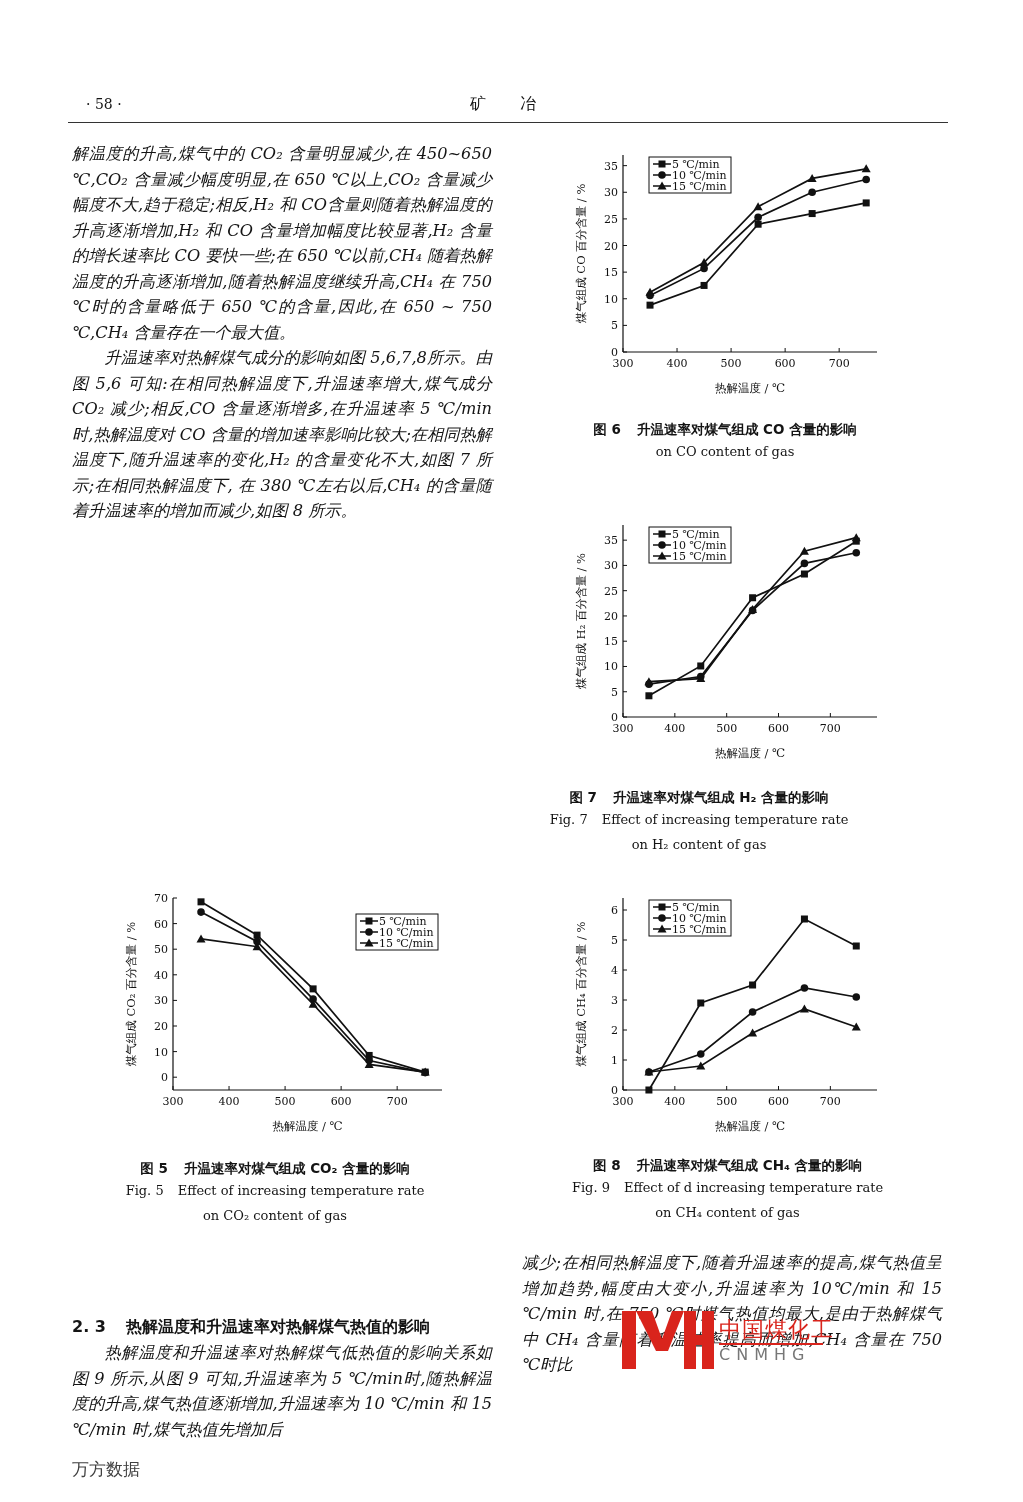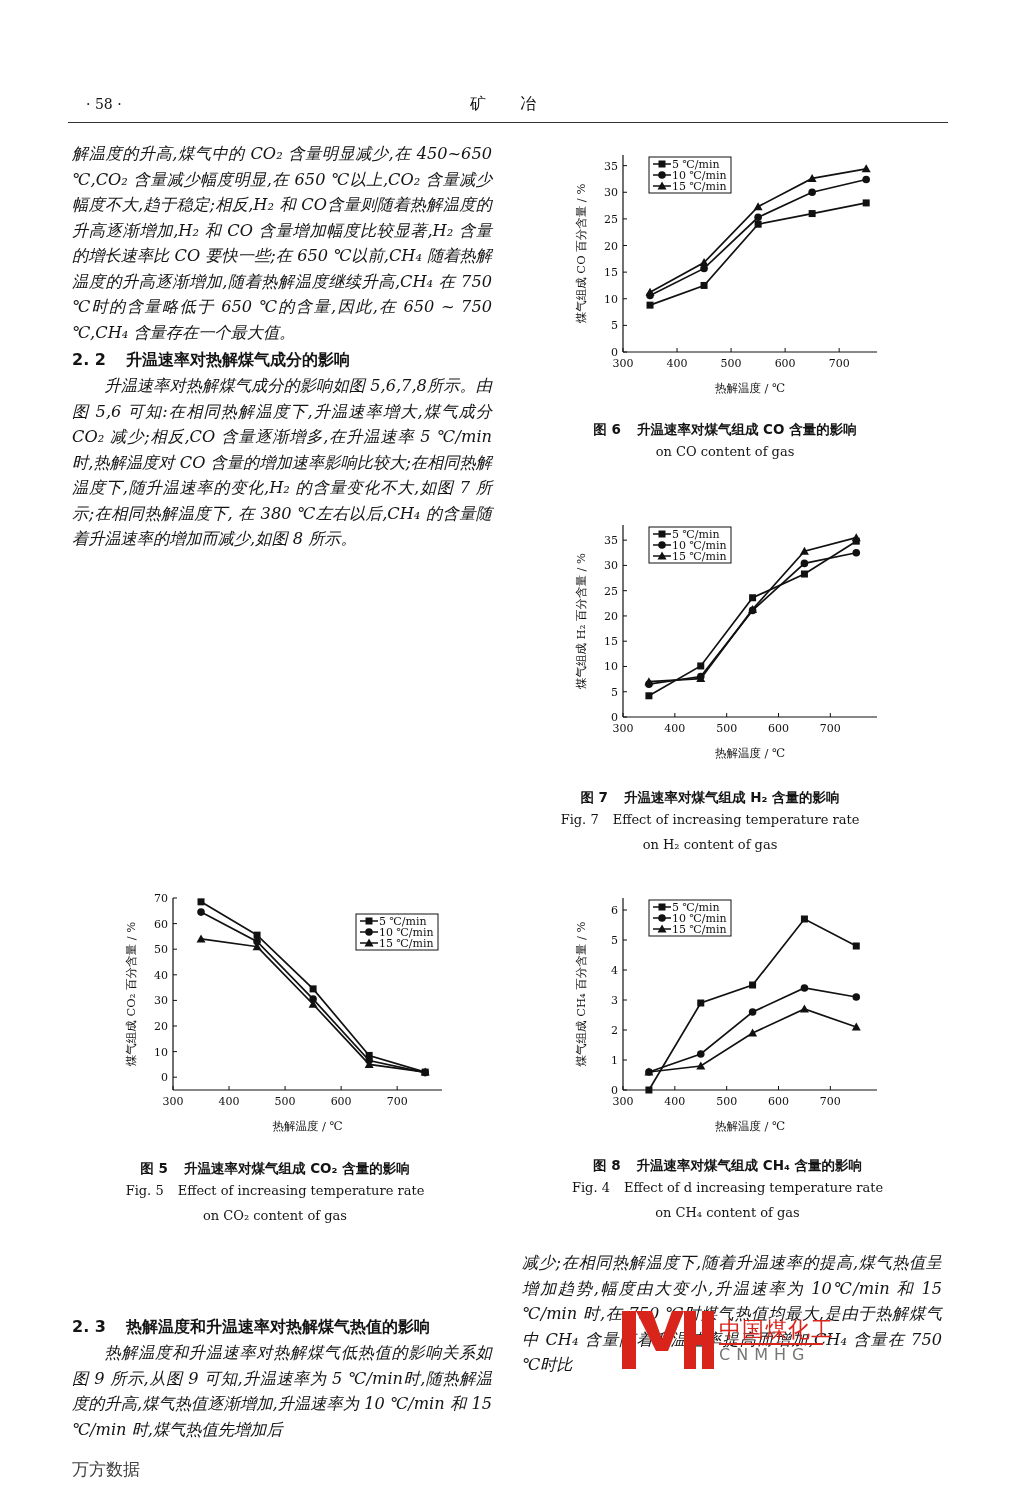--- a/index.html
+++ b/index.html
@@ -32,23 +32,20 @@
 <body>
 
 <div class="abs page-num">· 58 ·</div>
 <div class="abs journal">矿冶</div>
 <div class="header-line"></div>
 
 <div class="col" style="left:72px; top:141px; width:420px;">
   <p>
     <span class="lines">解温度的升高,煤气中的 CO₂ 含量明显减少,在 450~650 ℃,CO₂ 含量减少幅度明显,在 650 ℃以上,CO₂ 含量减少幅度不大,趋于稳定;相反,H₂ 和 CO含量则随着热解温度的升高逐渐增加,H₂ 和 CO 含量增加幅度比较显著,H₂ 含量的增长速率比 CO 要快一些;在 650 ℃以前,CH₄ 随着热解温度的升高逐渐增加,随着热解温度继续升高,CH₄ 在 750 ℃时的含量略低于 650 ℃的含量,因此,在 650 ~ 750 ℃,CH₄ 含量存在一个最大值。</span>
   </p>
-  <div class="section-h">
-    <span class="num">2. 2</span><span>升温速率对热解煤气成分的影响</span>
-  </div>
   <p class="indent">
     <span class="lines">升温速率对热解煤气成分的影响如图 5,6,7,8所示。由图 5,6 可知:在相同热解温度下,升温速率增大,煤气成分 CO₂ 减少;相反,CO 含量逐渐增多,在升温速率 5 ℃/min 时,热解温度对 CO 含量的增加速率影响比较大;在相同热解温度下,随升温速率的变化,H₂ 的含量变化不大,如图 7 所示;在相同热解温度下, 在 380 ℃左右以后,CH₄ 的含量随着升温速率的增加而减少,如图 8 所示。</span>
   </p>
 </div>
 
 <div class="chart" style="left:565px; top:145px; width:320px; height:255px;"><svg width="320" height="255">
       <line x1="58" y1="10" x2="58" y2="207" stroke="#111" stroke-width="1.2"></line>
       <line x1="58" y1="207" x2="312" y2="207" stroke="#111" stroke-width="1.2"></line>
       <line x1="58" y1="207" x2="62" y2="207" stroke="#111"></line>
       <text x="53" y="211" text-anchor="end" font-size="11">0</text>
@@ -181,21 +178,21 @@
         <rect x="93.5" y="15.5" width="7" height="7" fill="#111"></rect>
         <text x="107" y="23" font-size="11">5 ℃/min</text>
         <line x1="88" y1="30" x2="106" y2="30" stroke="#111" stroke-width="1.5"></line>
         <circle cx="97" cy="30" r="3.8" fill="#111"></circle>
         <text x="107" y="34" font-size="11">10 ℃/min</text>
         <line x1="88" y1="41" x2="106" y2="41" stroke="#111" stroke-width="1.5"></line>
         <polygon points="97,36.5 101.5,44.5 92.5,44.5" fill="#111"></polygon>
         <text x="107" y="45" font-size="11">15 ℃/min</text>
       </g>
     </svg></div>
-<div class="caption" style="left:540px; top:787px; width:340px;">
+<div class="caption" style="left:529px; top:787px; width:340px;">
   <div class="cap-cn"><span class="fig">图 7</span><span>升温速率对煤气组成 H₂ 含量的影响</span></div>
   <div class="cap-en"><span class="fig">Fig. 7</span><span>Effect of increasing temperature rate</span></div>
   <div class="cap-en">on H₂ content of gas</div>
 </div>
 
 <div class="chart" style="left:115px; top:888px; width:335px; height:250px;"><svg width="335" height="250">
       <line x1="58" y1="10" x2="58" y2="202" stroke="#111" stroke-width="1.2"></line>
       <line x1="58" y1="202" x2="327" y2="202" stroke="#111" stroke-width="1.2"></line>
       <line x1="58" y1="189.2" x2="62" y2="189.2" stroke="#111"></line>
       <text x="53" y="193.2" text-anchor="end" font-size="11">0</text>
@@ -329,21 +326,21 @@
         <line x1="88" y1="30" x2="106" y2="30" stroke="#111" stroke-width="1.5"></line>
         <circle cx="97" cy="30" r="3.8" fill="#111"></circle>
         <text x="107" y="34" font-size="11">10 ℃/min</text>
         <line x1="88" y1="41" x2="106" y2="41" stroke="#111" stroke-width="1.5"></line>
         <polygon points="97,36.5 101.5,44.5 92.5,44.5" fill="#111"></polygon>
         <text x="107" y="45" font-size="11">15 ℃/min</text>
       </g>
     </svg></div>
 <div class="caption" style="left:555px; top:1155px; width:345px;">
   <div class="cap-cn"><span class="fig">图 8</span><span>升温速率对煤气组成 CH₄ 含量的影响</span></div>
-  <div class="cap-en"><span class="fig">Fig. 4</span><span>Effect of d increasing temperature rate</span></div>
+  <div class="cap-en"><span class="fig">Fig. 9</span><span>Effect of d increasing temperature rate</span></div>
   <div class="cap-en">on CH₄ content of gas</div>
 </div>
 
 <div class="col" style="left:72px; top:1312px; width:420px;">
   <div class="section-h">
     <span class="num">2. 3</span><span>热解温度和升温速率对热解煤气热值的影响</span>
   </div>
   <p class="indent">
     <span class="lines">热解温度和升温速率对热解煤气低热值的影响关系如图 9 所示,从图 9 可知,升温速率为 5 ℃/min时,随热解温度的升高,煤气热值逐渐增加,升温速率为 10 ℃/min 和 15 ℃/min 时,煤气热值先增加后</span>
   </p>

